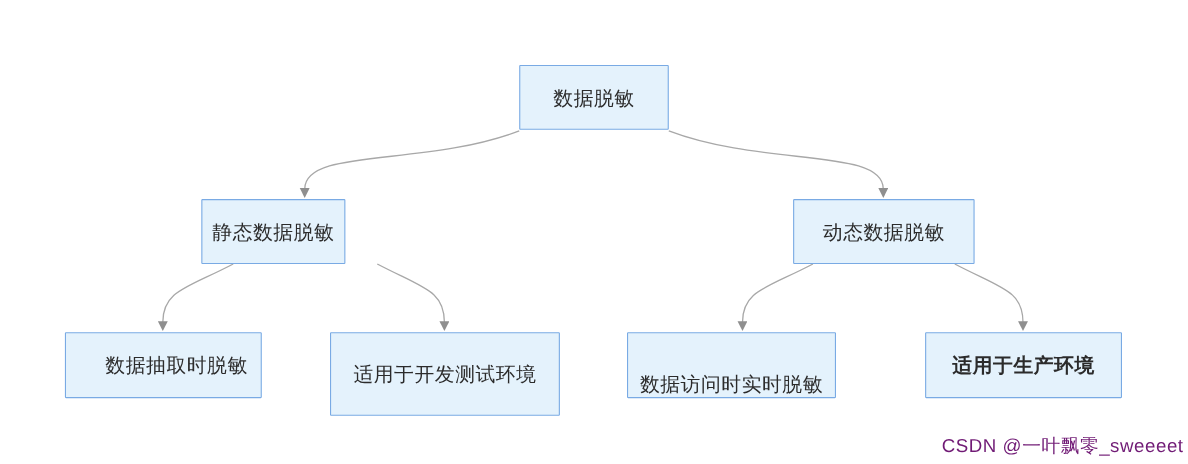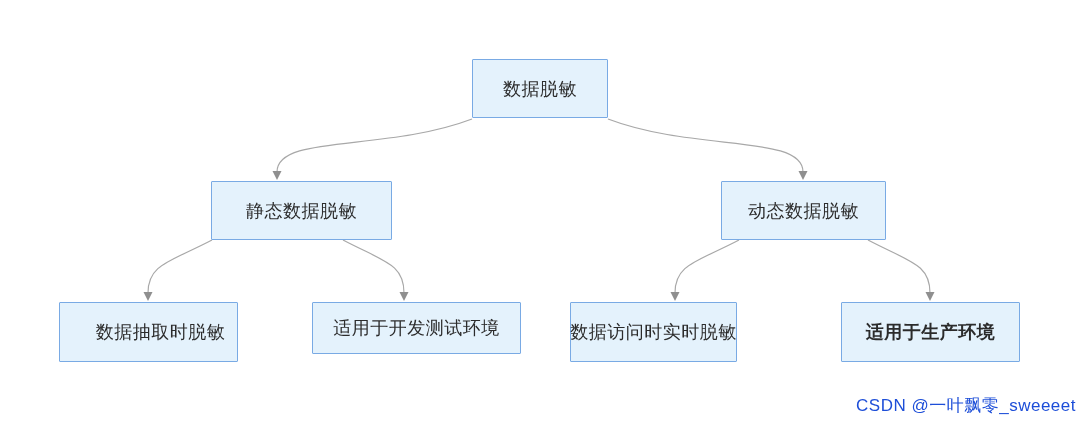--- a/index.html
+++ b/index.html
@@ -27,32 +27,32 @@
     align-items: center;
     justify-content: center;
   }
   .node .label {
     font-size: 18px;
     color: #2b2b2b;
     letter-spacing: 0.5px;
     white-space: nowrap;
   }
   .node-root    { left: 472px; top:  59px; width: 136px; height: 59px; }
-  .node-static  { left: 211px; top: 181px; width: 181px; height: 59px; }
+  .node-static  { left: 183px; top: 181px; width: 131px; height: 59px; }
   .node-dynamic { left: 721px; top: 181px; width: 165px; height: 59px; }
   .node-c1      { left:  59px; top: 302px; width: 179px; height: 60px; padding-left: 24px; }
-  .node-c2      { left: 300px; top: 302px; width: 209px; height: 52px; margin-left: 12px; }
-  .node-c3      { left: 570px; top: 302px; width: 167px; height: 60px; }
+  .node-c2      { left: 300px; top: 302px; width: 209px; height: 76px; }
+  .node-c3      { left: 570px; top: 302px; width: 190px; height: 60px; align-items: flex-end; }
   .node-c4      { left: 841px; top: 302px; width: 179px; height: 60px; font-weight: bold; }
   .watermark {
     position: absolute;
     right: 4px;
     bottom: 5px;
     font-size: 17px;
-    color: #1d4ed8;
+    color: #701a75;
     letter-spacing: 0.5px;
     white-space: nowrap;
   }
 </style>
 </head>
 <body>
 
 <div class="stage">
 
   <svg class="edges" viewBox="0 0 1080 422" xmlns="http://www.w3.org/2000/svg">

